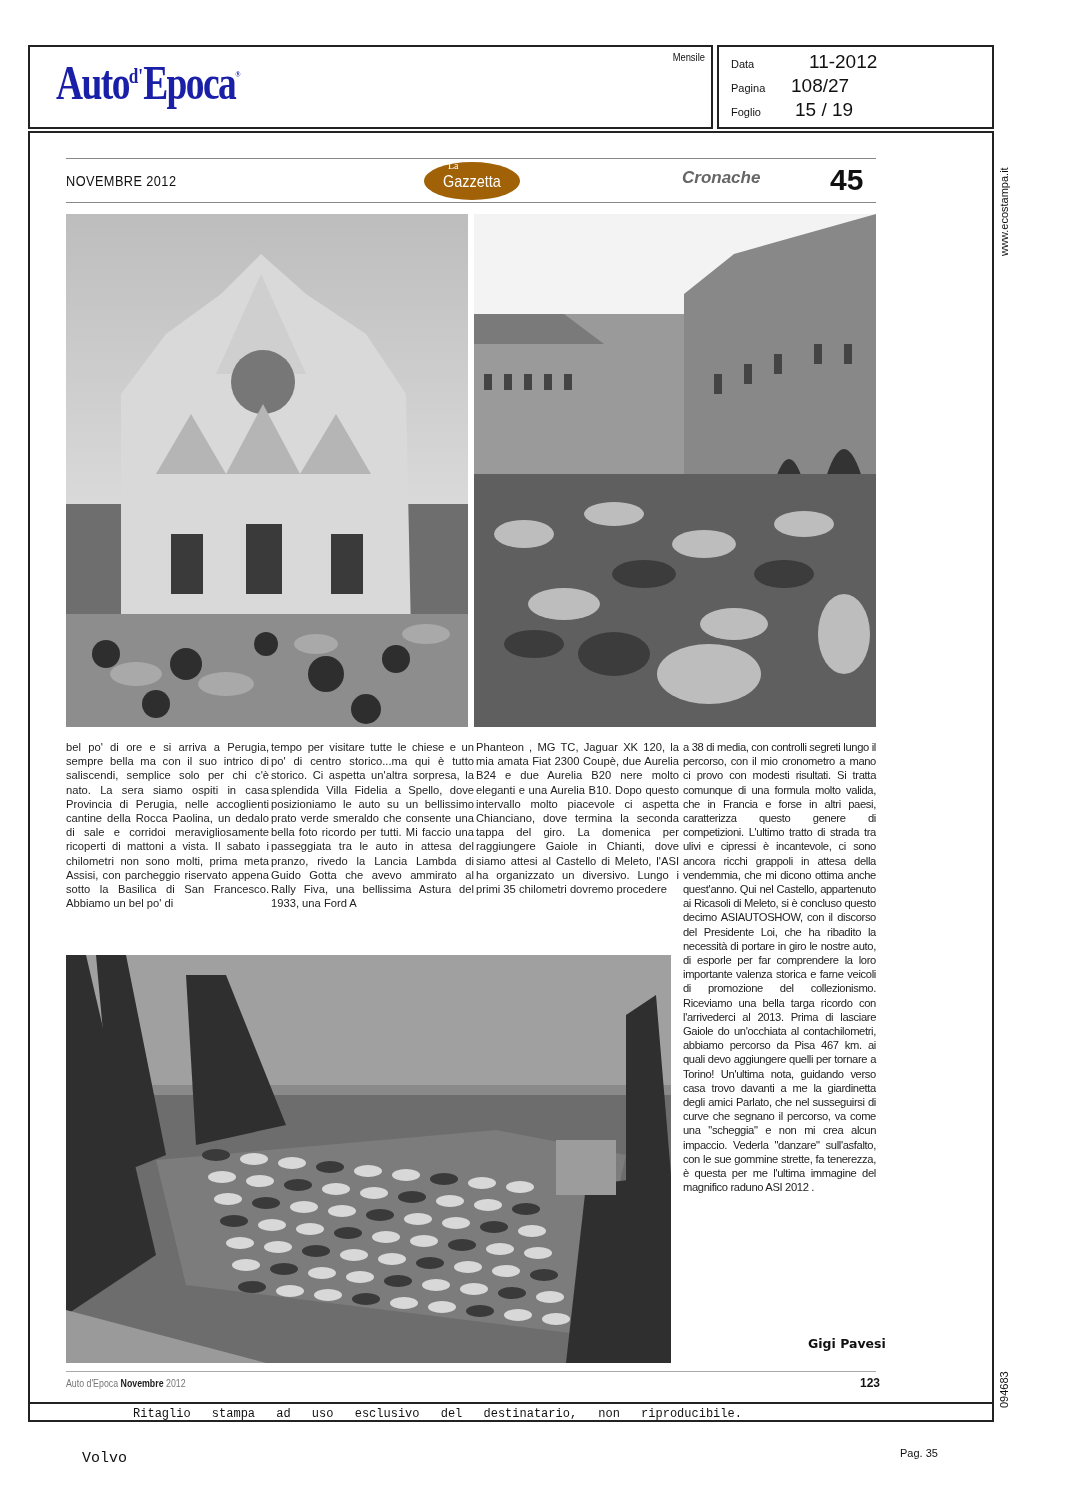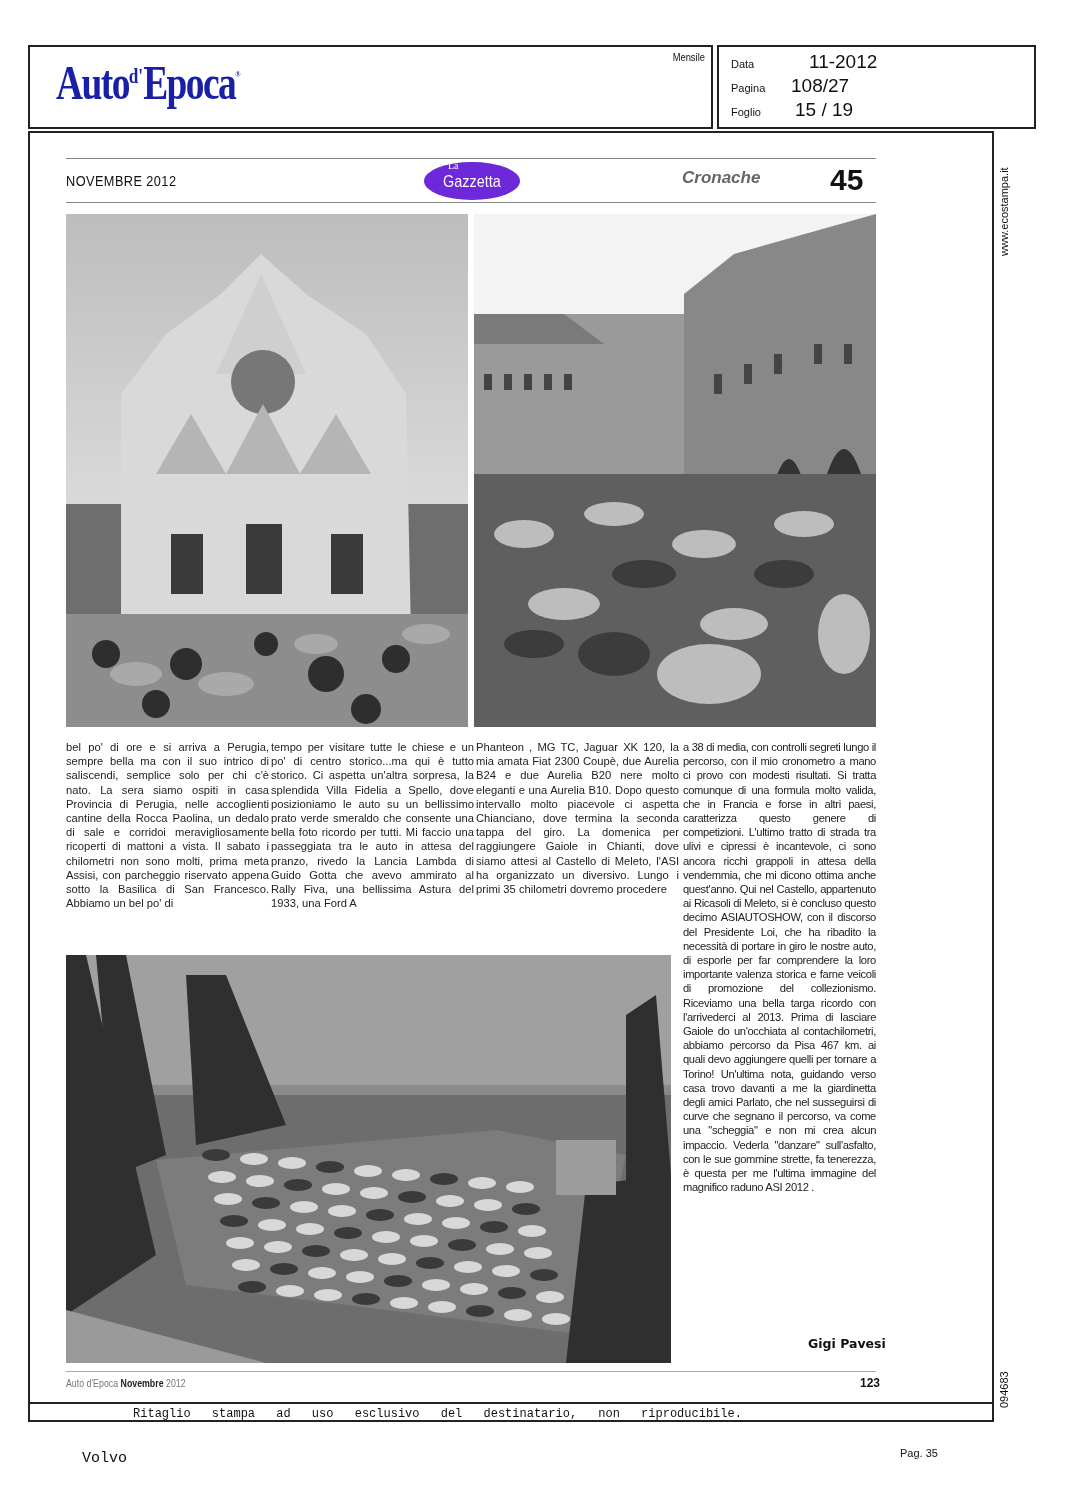--- a/index.html
+++ b/index.html
@@ -1,37 +1,37 @@
 <!DOCTYPE html>
 <html><head>
 <meta charset="utf-8">
 <style>
   html,body{margin:0;padding:0;background:#fff;}
   body{width:1069px;height:1500px;position:relative;font-family:"DejaVu Sans",sans-serif;color:#111;overflow:hidden;}
   .abs{position:absolute;}
   .hdr-box{left:28px;top:45px;width:685px;height:84px;border:2px solid #222;box-sizing:border-box;}
-  .hdr-meta{left:717px;top:45px;width:319px;height:84px;border:2px solid #222;box-sizing:border-box;}
+  .hdr-meta{left:717px;top:45px;width:277px;height:84px;border:2px solid #222;box-sizing:border-box;}
   .logo{left:26px;top:8px;font-family:"Liberation Serif",serif;font-weight:bold;font-size:48px;color:#1a1fa8;letter-spacing:-2px;transform:scaleX(0.78);transform-origin:left top;white-space:nowrap;}
   .logo sup{font-size:22px;vertical-align:top;position:relative;top:8px;letter-spacing:0;}
   .logo .reg{font-size:9px;vertical-align:top;position:relative;top:14px;}
   .mensile{right:6px;top:4px;font-family:"Liberation Sans",sans-serif;font-size:11px;transform:scaleX(.85);transform-origin:right top;}
   .meta-row{left:12px;font-family:"Liberation Sans",sans-serif;}
   .meta-lbl{font-size:11px;display:inline-block;width:60px;}
   .meta-val{font-size:19px;}
   .outer{left:28px;top:131px;width:966px;height:1291px;border:2px solid #222;box-sizing:border-box;}
   .clip-line{left:28px;top:1402px;width:966px;height:20px;border-top:2px solid #222;}
   .clip-text{left:0;top:3px;width:819px;text-align:center;font-family:"Liberation Mono",monospace;font-size:12px;word-spacing:14px;}
   .side-url{left:996px;top:148px;width:20px;height:110px;}
   .side-url span,.side-code span{display:block;transform:rotate(-90deg);transform-origin:left top;white-space:nowrap;font-family:"Liberation Sans",sans-serif;font-size:11px;position:absolute;}
   .side-url span{left:2px;top:108px;}
   .side-code span{left:2px;top:58px;}
   .side-code{left:996px;top:1350px;width:20px;height:60px;}
   .rule{height:1px;background:#888;}
   .pg-date{left:66px;top:172px;font-family:"Liberation Sans",sans-serif;font-size:15px;letter-spacing:0.5px;transform:scaleX(.85);transform-origin:left top;}
-  .gazzetta{left:424px;top:162px;width:96px;height:38px;border-radius:50%;background:#6d28d9;color:#fff;text-align:center;}
+  .gazzetta{left:424px;top:162px;width:96px;height:38px;border-radius:50%;background:#a16207;color:#fff;text-align:center;}
   .gazzetta .la{position:absolute;left:24px;top:-2px;font-size:10px;font-family:"Liberation Serif",serif;color:#fff;}
   .gazzetta .g{position:absolute;left:0;top:10px;width:96px;font-size:17px;font-family:"Liberation Sans",sans-serif;transform:scaleX(.85);}
   .cronache{left:682px;top:168px;font-family:"Liberation Sans",sans-serif;font-style:italic;font-weight:bold;font-size:17px;color:#666;}
   .pnum{left:830px;top:163px;font-family:"Liberation Sans",sans-serif;font-weight:bold;font-size:30px;}
   .photo{background:#888;overflow:hidden;}
   .col{width:203px;font-family:Liberation Sans, sans-serif;font-size:11.2px;line-height:14.2px;text-align:justify;color:#222;}
   .col.narrow{letter-spacing:-0.35px;}
   .sig{left:806px;top:1336px;font-weight:bold;font-size:12.5px;font-family:"DejaVu Sans",sans-serif;}
   .foot-l{left:66px;top:1377px;font-family:"Liberation Sans",sans-serif;font-size:11px;color:#777;transform:scaleX(.8);transform-origin:left top;}
   .foot-l b{color:#222;}

